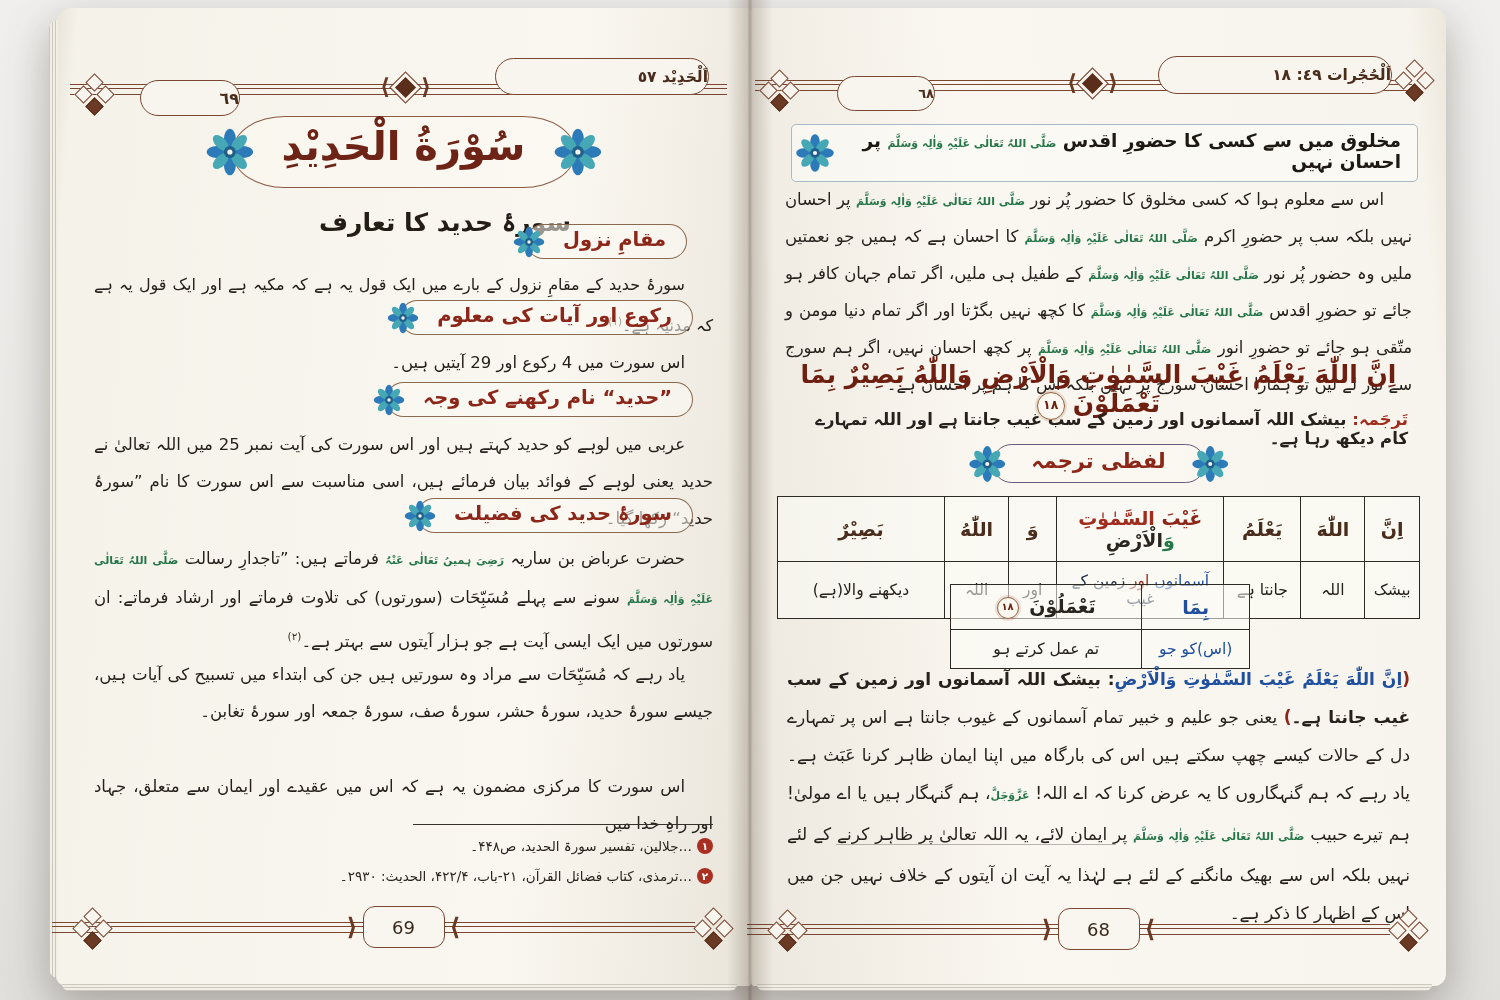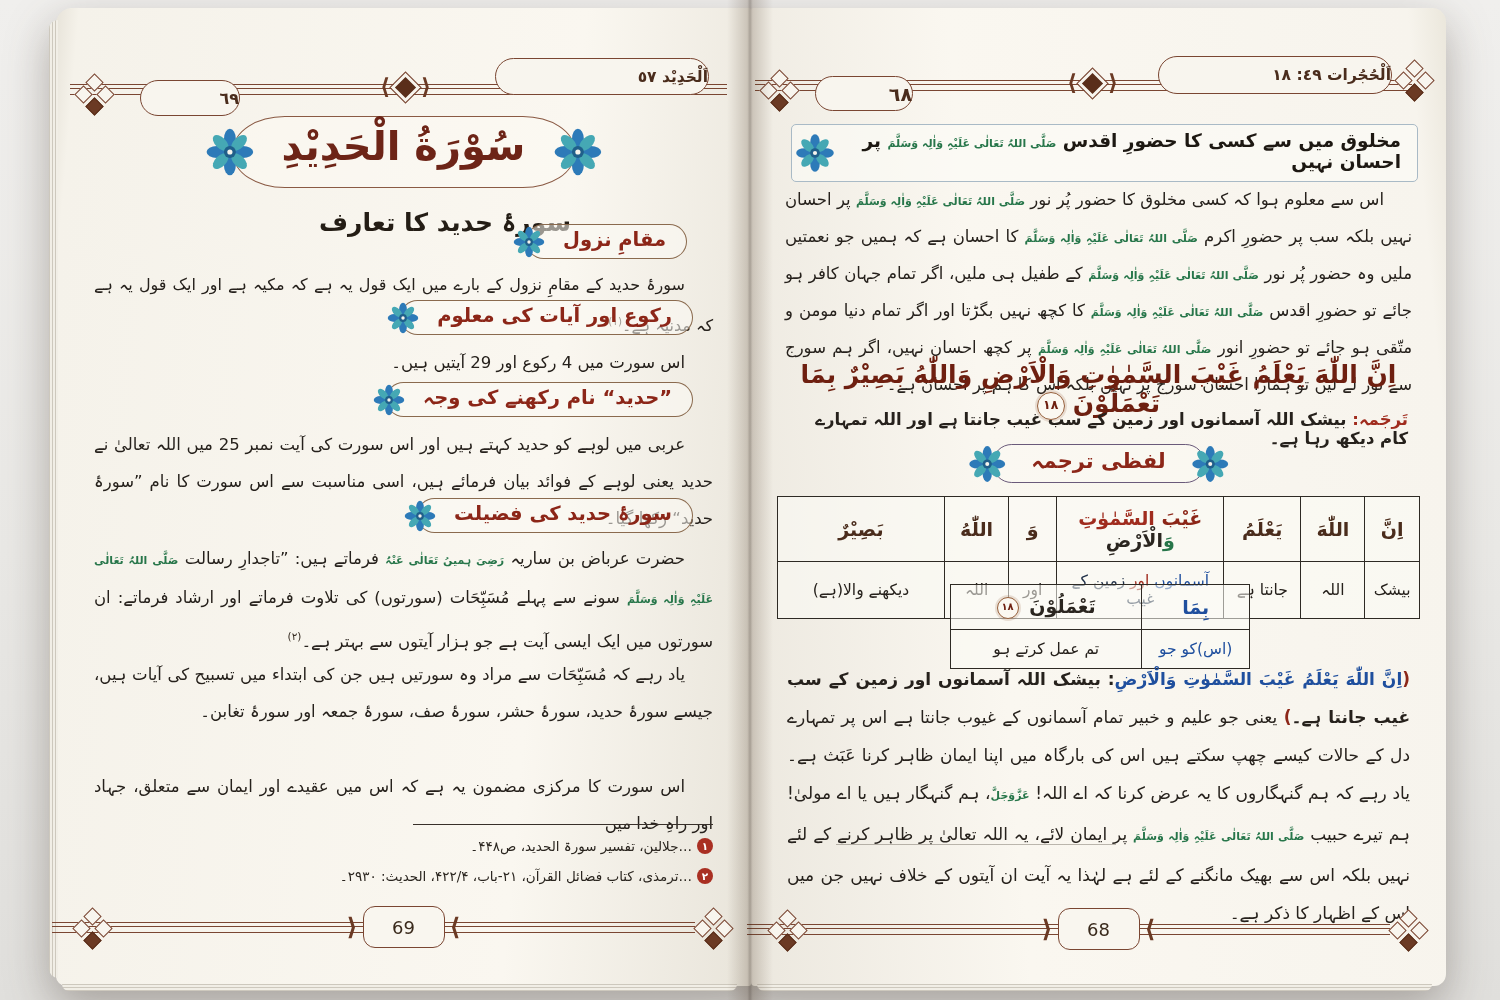--- a/index.html
+++ b/index.html
@@ -224,21 +224,21 @@
       <div class="edgeB"></div>
 
       <div class="abs" style="top:44px;left:14px;right:24px;height:62px">
         <div class="rule3 abs" style="top:28px;left:34px;right:10px"></div>
         <div class="cluster" style="left:-4px;top:20px">
             <i></i>
             <i></i>
             <i></i>
             <i></i>
           </div>
-        <div class="pill" style="left:50px;top:24px;width:96px;height:33px;font-size:19px">
+        <div class="pill" style="left:72px;top:24px;width:96px;height:33px;font-size:13px">
           <span>٦٨</span>
         </div>
         <div class="diamgrp" style="left:302px;top:20px">
           <span class="chev">⟨</span>
             <span class="d"></span>
             <span class="chev">⟩</span>
         </div>
         <div class="pill" style="right:30px;top:4px;width:232px;height:36px;font-size:15.5px">
           <span>اَلْحُجُرات ٤٩: ١٨</span>
         </div>

